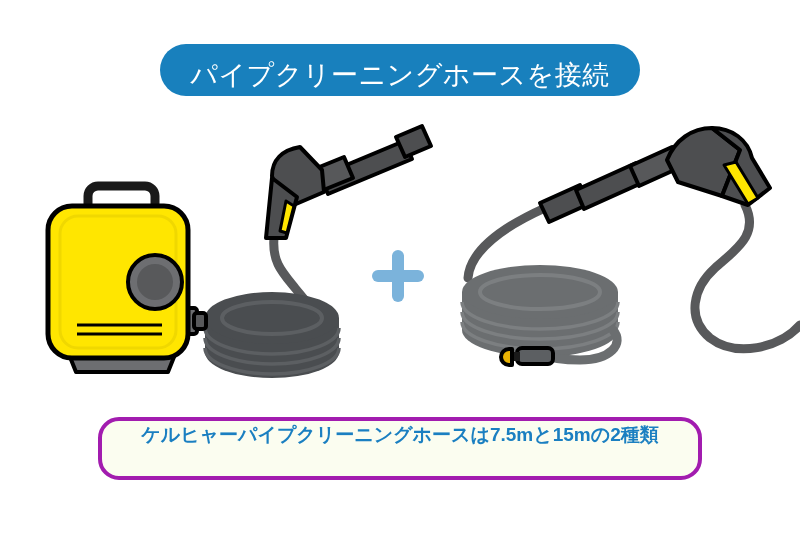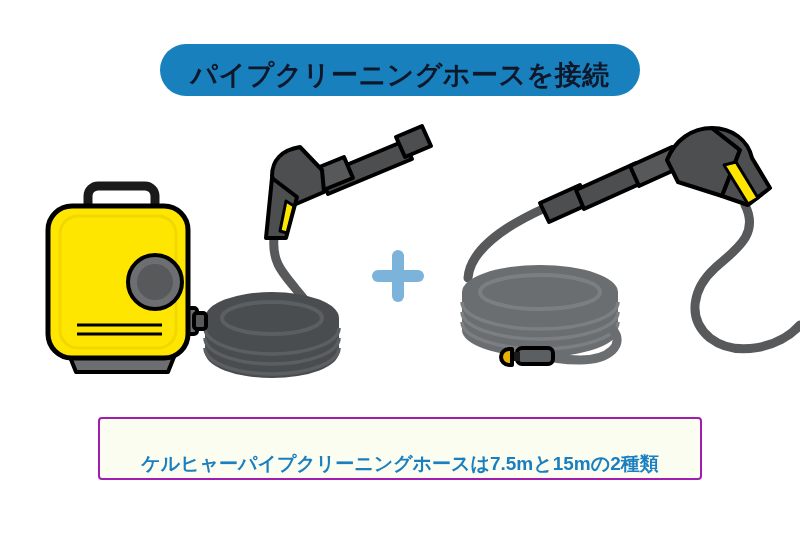--- a/index.html
+++ b/index.html
@@ -26,43 +26,43 @@
     width: 480px;
     height: 52px;
     background: #1880bd;
     border-radius: 26px;
     display: flex;
     align-items: center;
     justify-content: center;
     box-sizing: border-box;
   }
   #title-text {
-    color: #0f172a;
+    color: #ffffff;
     font-size: 27px;
-    font-weight: bold;
+    font-weight: normal;
     letter-spacing: 0.5px;
     line-height: 1;
     white-space: nowrap;
     margin-top: 10px;
   }
 
   
   #caption-box {
     position: absolute;
     left: 98px;
     top: 417px;
     width: 604px;
     height: 63px;
     background: #fbfdf0;
-    border: 2px solid #a21caf;
-    border-radius: 4px;
+    border: 4px solid #a21caf;
+    border-radius: 21px;
     display: flex;
     flex-direction: column;
     align-items: center;
-    justify-content: flex-end;
+    justify-content: space-between;
     box-sizing: border-box;
   }
   .caption-line {
     color: #1a7fc1;
     font-size: 19px;
     font-weight: bold;
     line-height: 1.45;
     white-space: nowrap;
   }
 

